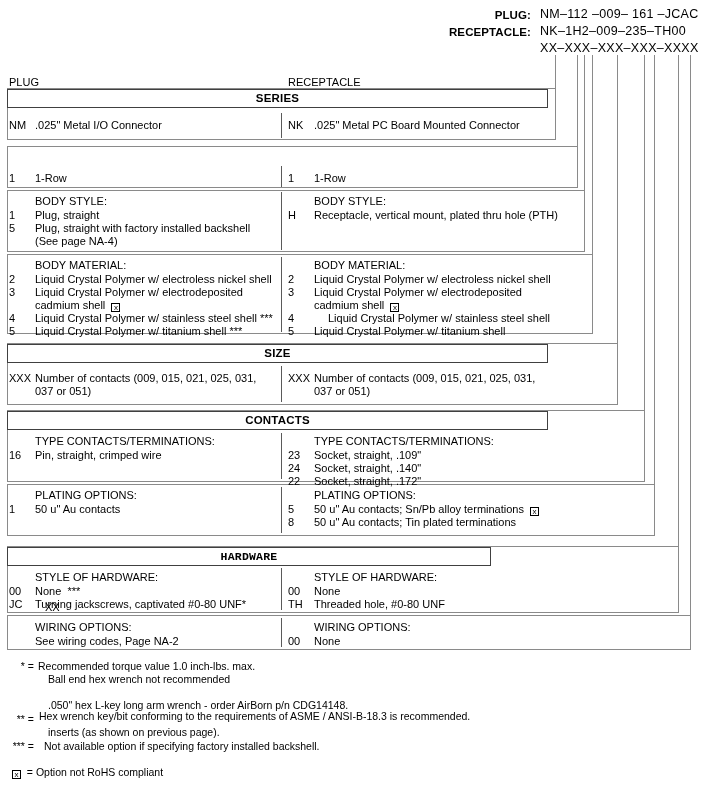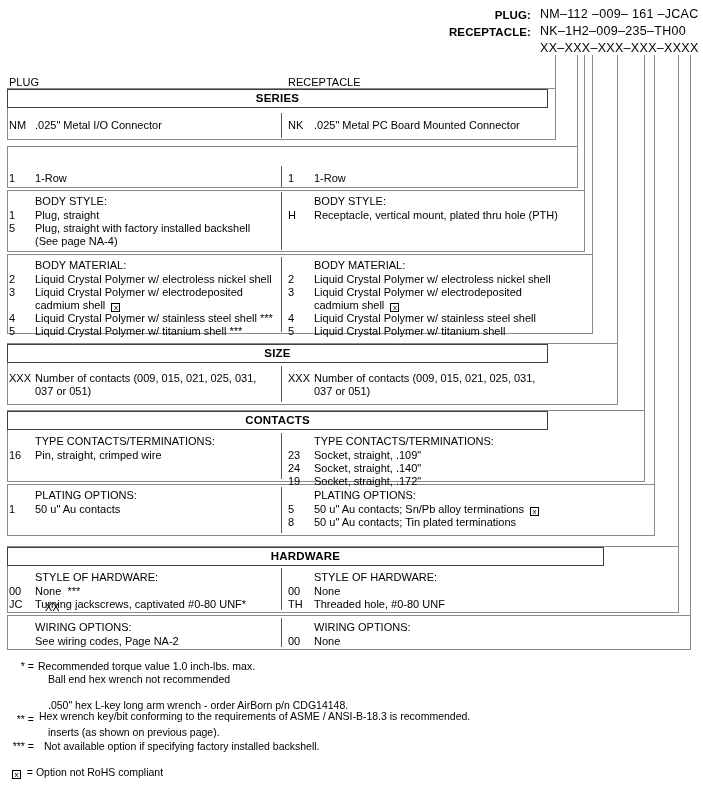--- a/index.html
+++ b/index.html
@@ -135,21 +135,21 @@
   <div class="vdiv" style="left:281px; top:257px; height:75px;"></div>
   <div class="vdiv" style="left:281px; top:366px; height:36px;"></div>
   <div class="vdiv" style="left:281px; top:433px; height:46px;"></div>
   <div class="vdiv" style="left:281px; top:487px; height:46px;"></div>
   <div class="vdiv" style="left:281px; top:568px; height:42px;"></div>
   <div class="vdiv" style="left:281px; top:618px; height:29px;"></div>
 
   <div class="bar" style="left:7px;  top:89px;  width:541px; height:19px;">SERIES</div>
   <div class="bar" style="left:7px;  top:344px; width:541px; height:19px;">SIZE</div>
   <div class="bar" style="left:7px;  top:411px; width:541px; height:19px;">CONTACTS</div>
-  <div class="bar" style="left:7px;  top:547px; width:597px; height:19px;">HARDWARE</div>
+  <div class="bar" style="left:7px;  top:547px; width:484px; height:19px;font-family:Liberation Mono, monospace;">HARDWARE</div>
 
   <div class="code" style="left:9px;   top:119px;">NM</div>
   <div class="opt" style="left:35px;  top:119px;">.025" Metal I/O Connector</div>
   <div class="code" style="left:288px; top:119px;">NK</div>
   <div class="opt" style="left:314px; top:119px;">.025" Metal PC Board Mounted Connector</div>
 
   <div class="code" style="left:9px;   top:172px;">1</div>
   <div class="opt" style="left:35px;  top:172px;">1-Row</div>
   <div class="code" style="left:288px; top:172px;">1</div>
   <div class="opt" style="left:314px; top:172px;">1-Row</div>
@@ -176,41 +176,41 @@
   <div class="code" style="left:9px;  top:325px;">5</div>
   <div class="opt" style="left:35px; top:325px;">Liquid Crystal Polymer w/ titanium shell ***</div>
 
   <div class="hdr" style="left:314px; top:259px;">BODY MATERIAL:</div>
   <div class="code" style="left:288px; top:273px;">2</div>
   <div class="opt" style="left:314px; top:273px;">Liquid Crystal Polymer w/ electroless nickel shell</div>
   <div class="code" style="left:288px; top:286px;">3</div>
   <div class="opt" style="left:314px; top:286px;">Liquid Crystal Polymer w/ electrodeposited</div>
   <div class="opt" style="left:314px; top:299px;"><span>cadmium shell</span>&nbsp;&nbsp;<span class="xbox">x</span></div>
   <div class="code" style="left:288px; top:312px;">4</div>
-  <div class="opt" style="left:314px; top:312px;">Liquid Crystal Polymer w/ stainless steel shell</div>
+  <div class="opt" style="left:328px; top:312px;">Liquid Crystal Polymer w/ stainless steel shell</div>
   <div class="code" style="left:288px; top:325px;">5</div>
   <div class="opt" style="left:314px; top:325px;">Liquid Crystal Polymer w/ titanium shell</div>
 
   <div class="code" style="left:9px;   top:372px;">XXX</div>
   <div class="opt" style="left:35px;  top:372px;">Number of contacts (009, 015, 021, 025, 031,</div>
   <div class="opt" style="left:35px;  top:385px;">037 or 051)</div>
   <div class="code" style="left:288px; top:372px;">XXX</div>
   <div class="opt" style="left:314px; top:372px;">Number of contacts (009, 015, 021, 025, 031,</div>
   <div class="opt" style="left:314px; top:385px;">037 or 051)</div>
 
   <div class="hdr" style="left:35px;  top:435px;">TYPE CONTACTS/TERMINATIONS:</div>
   <div class="code" style="left:9px;  top:449px;">16</div>
   <div class="opt" style="left:35px; top:449px;">Pin, straight, crimped wire</div>
 
   <div class="hdr" style="left:314px; top:435px;">TYPE CONTACTS/TERMINATIONS:</div>
   <div class="code" style="left:288px; top:449px;text-align:right;">23</div>
   <div class="opt" style="left:314px; top:449px;">Socket, straight, .109"</div>
   <div class="code" style="left:288px; top:462px;">24</div>
   <div class="opt" style="left:314px; top:462px;">Socket, straight, .140"</div>
-  <div class="code" style="left:288px; top:475px;">19</div>
+  <div class="code" style="left:288px; top:475px;">22</div>
   <div class="opt" style="left:314px; top:475px;">Socket, straight, .172"</div>
 
   <div class="hdr" style="left:35px;  top:489px;">PLATING OPTIONS:</div>
   <div class="code" style="left:9px;  top:503px;">1</div>
   <div class="opt" style="left:35px; top:503px;">50 u" Au contacts</div>
 
   <div class="hdr" style="left:314px; top:489px;">PLATING OPTIONS:</div>
   <div class="code" style="left:288px; top:503px;">5</div>
   <div class="opt" style="left:314px; top:503px;"><span>50 u" Au contacts; Sn/Pb alloy terminations</span>&nbsp;&nbsp;<span class="xbox">x</span></div>
   <div class="code" style="left:288px; top:516px;">8</div>

